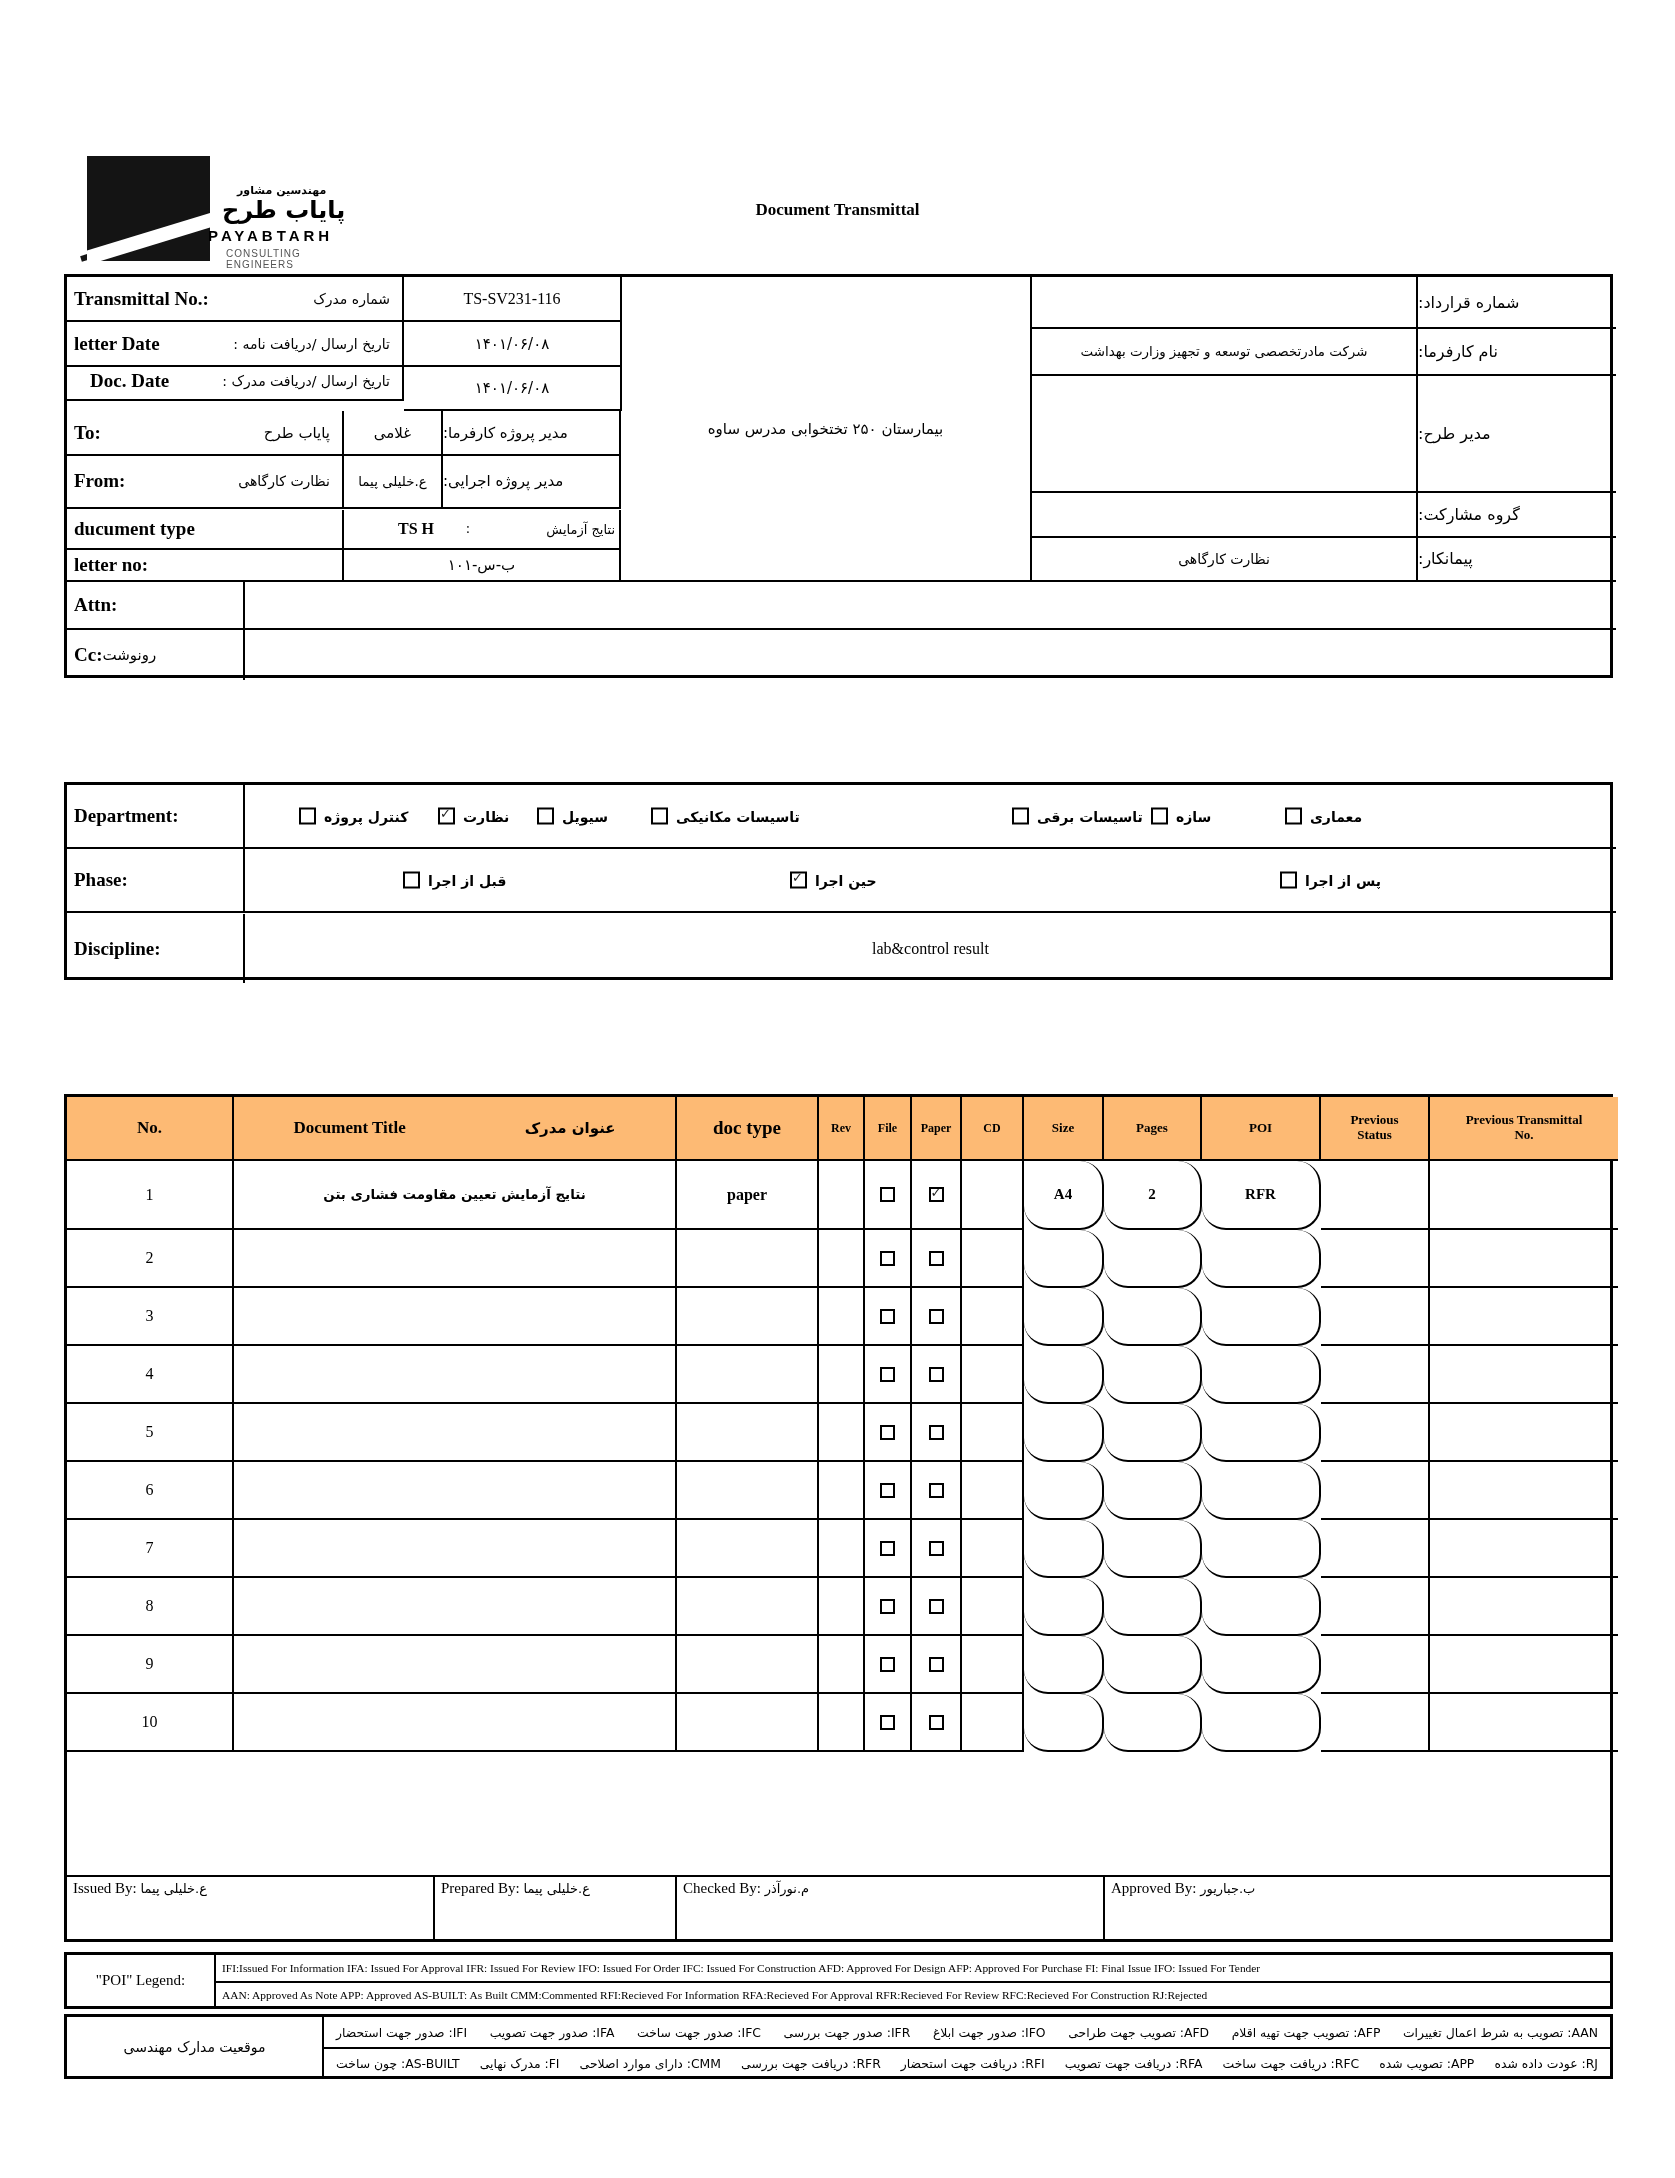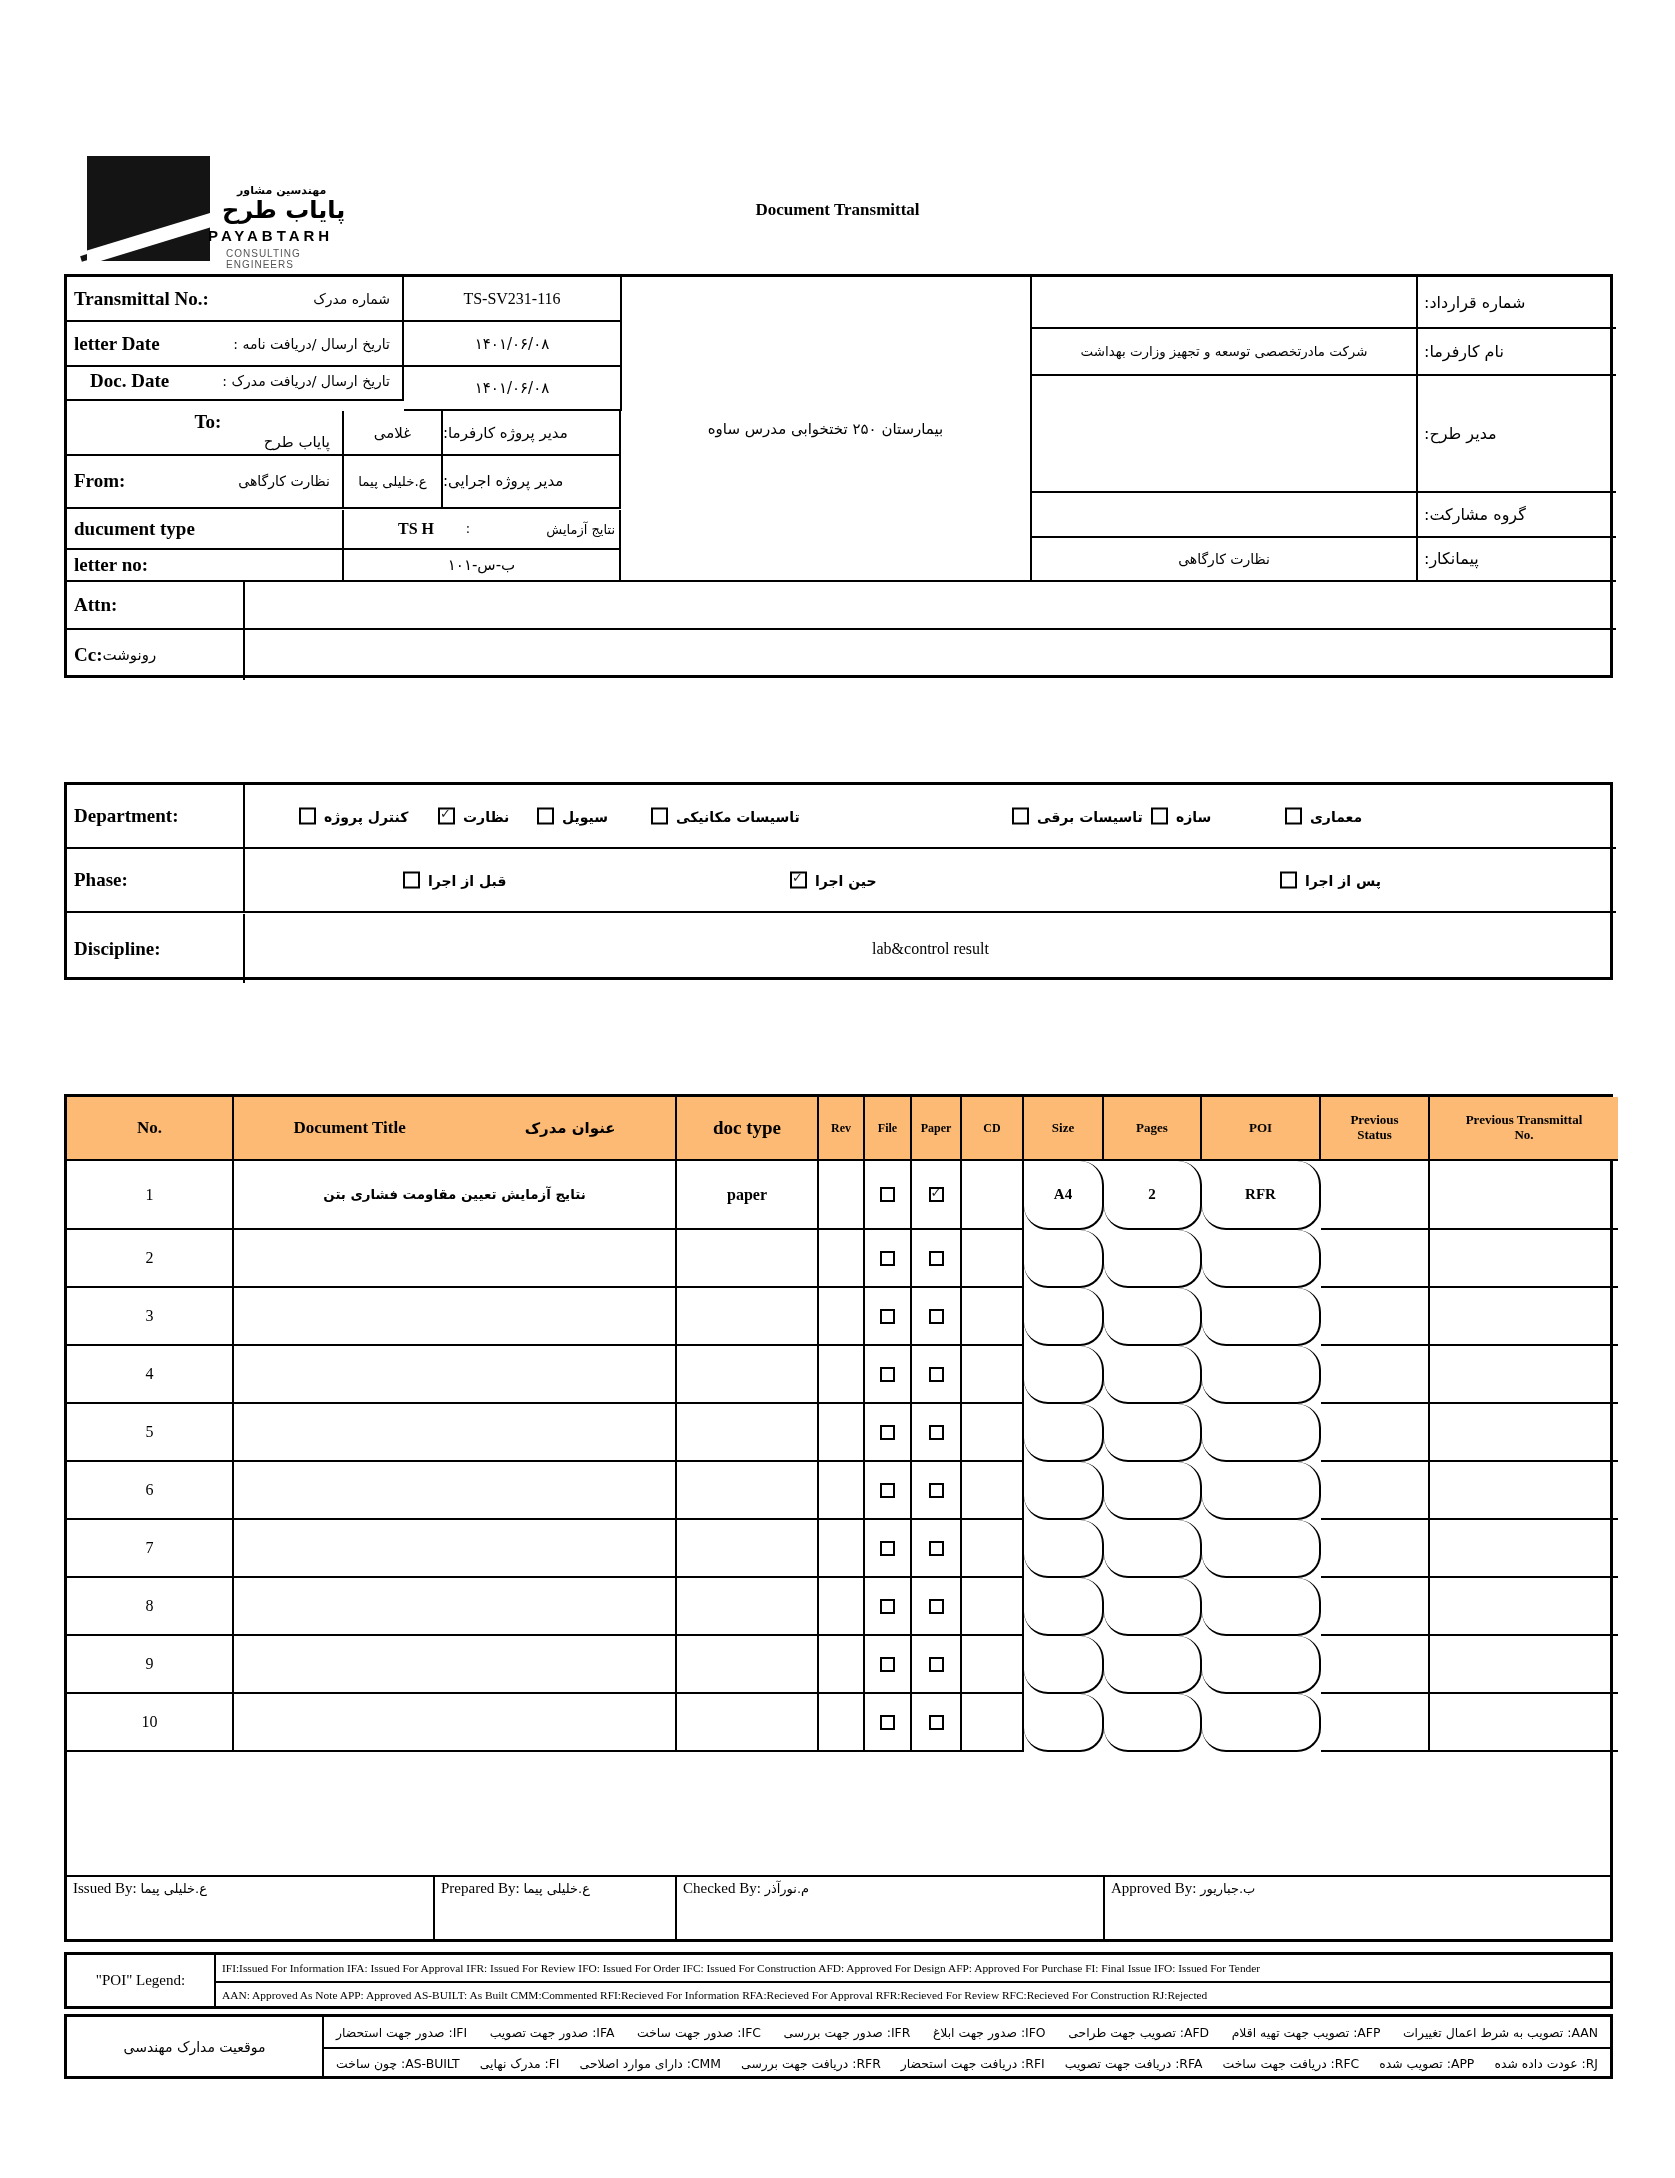--- a/index.html
+++ b/index.html
@@ -50,21 +50,21 @@
   
   .logo-box{position:absolute;left:0;top:0;width:123px;height:105px;background:#141414;overflow:hidden;}
   .logo-swoosh{position:absolute;left:-25px;top:73px;width:193px;height:14px;background:#fff;transform:rotate(-17deg);}
   .logo-tail{position:absolute;left:-6px;top:100px;width:57px;height:6px;background:#141414;transform:rotate(-17deg);transform-origin:left center;}
   .brand-fa1{position:absolute;left:150px;top:28px;font-size:11px;font-weight:bold;}
   .brand-fa2{position:absolute;left:135px;top:40px;font-size:24px;font-weight:bold;}
   .brand-en1{position:absolute;left:121px;top:71px;font-size:15px;font-weight:bold;letter-spacing:4px;font-family:"Liberation Sans",sans-serif;}
   .brand-en2{position:absolute;left:139px;top:92px;font-size:10px;letter-spacing:1px;color:#555;font-family:"Liberation Sans",sans-serif;}
   .doc-title{position:absolute;left:0;top:200px;width:1675px;text-align:center;font-size:17px;font-weight:bold;}
   .projcell{font-size:15px;text-align:center;}
-  .rlabel{font-size:16px;padding-right:42px;padding-left:6px;}
+  .rlabel{font-size:16px;padding-right:42px;}
 </style>
 </head>
 <body>
 
 <div class="sheet">
 
   <div class="abs" style="left:87px;top:156px;width:277px;height:114px;">
     <div class="logo-tail"></div>
     <div class="logo-box">
       <div class="logo-swoosh"></div>
@@ -90,21 +90,21 @@
       <span class="hl fa">تاریخ ارسال /دریافت نامه :</span>
     </div>
     <div class="hc cen fa" style="left:337px;top:45px;width:218px;height:45px;font-size:15px;">۱۴۰۱/۰۶/۰۸</div>
 
     <div class="hc" style="left:0;top:85px;width:337px;height:39px;padding-left:16px;">
       <span class="en-label">Doc. Date</span>
       <span class="hl fa">تاریخ ارسال /دریافت مدرک :</span>
     </div>
     <div class="hc cen fa" style="left:337px;top:89px;width:218px;height:45px;font-size:15px;">۱۴۰۱/۰۶/۰۸</div>
 
-    <div class="hc" style="left:0;top:134px;width:277px;height:45px;flex-direction:column;">
+    <div class="hc" style="left:0;top:134px;width:277px;height:45px;">
       <span class="en-label">To:</span>
       <span class="hl fa" style="font-size:15px;">پایاب طرح</span>
     </div>
     <div class="hc cen fa" style="left:277px;top:134px;width:99px;height:45px;font-size:15px;">غلامی</div>
     <div class="hc rt fa" style="left:376px;top:134px;width:178px;height:45px;font-size:15px;padding-right:6px;">مدیر پروژه کارفرما:</div>
 
     <div class="hc" style="left:0;top:178px;width:277px;height:54px;">
       <span class="en-label">From:</span>
       <span class="hl fa" style="font-size:14px;">نظارت کارگاهی</span>
     </div>

